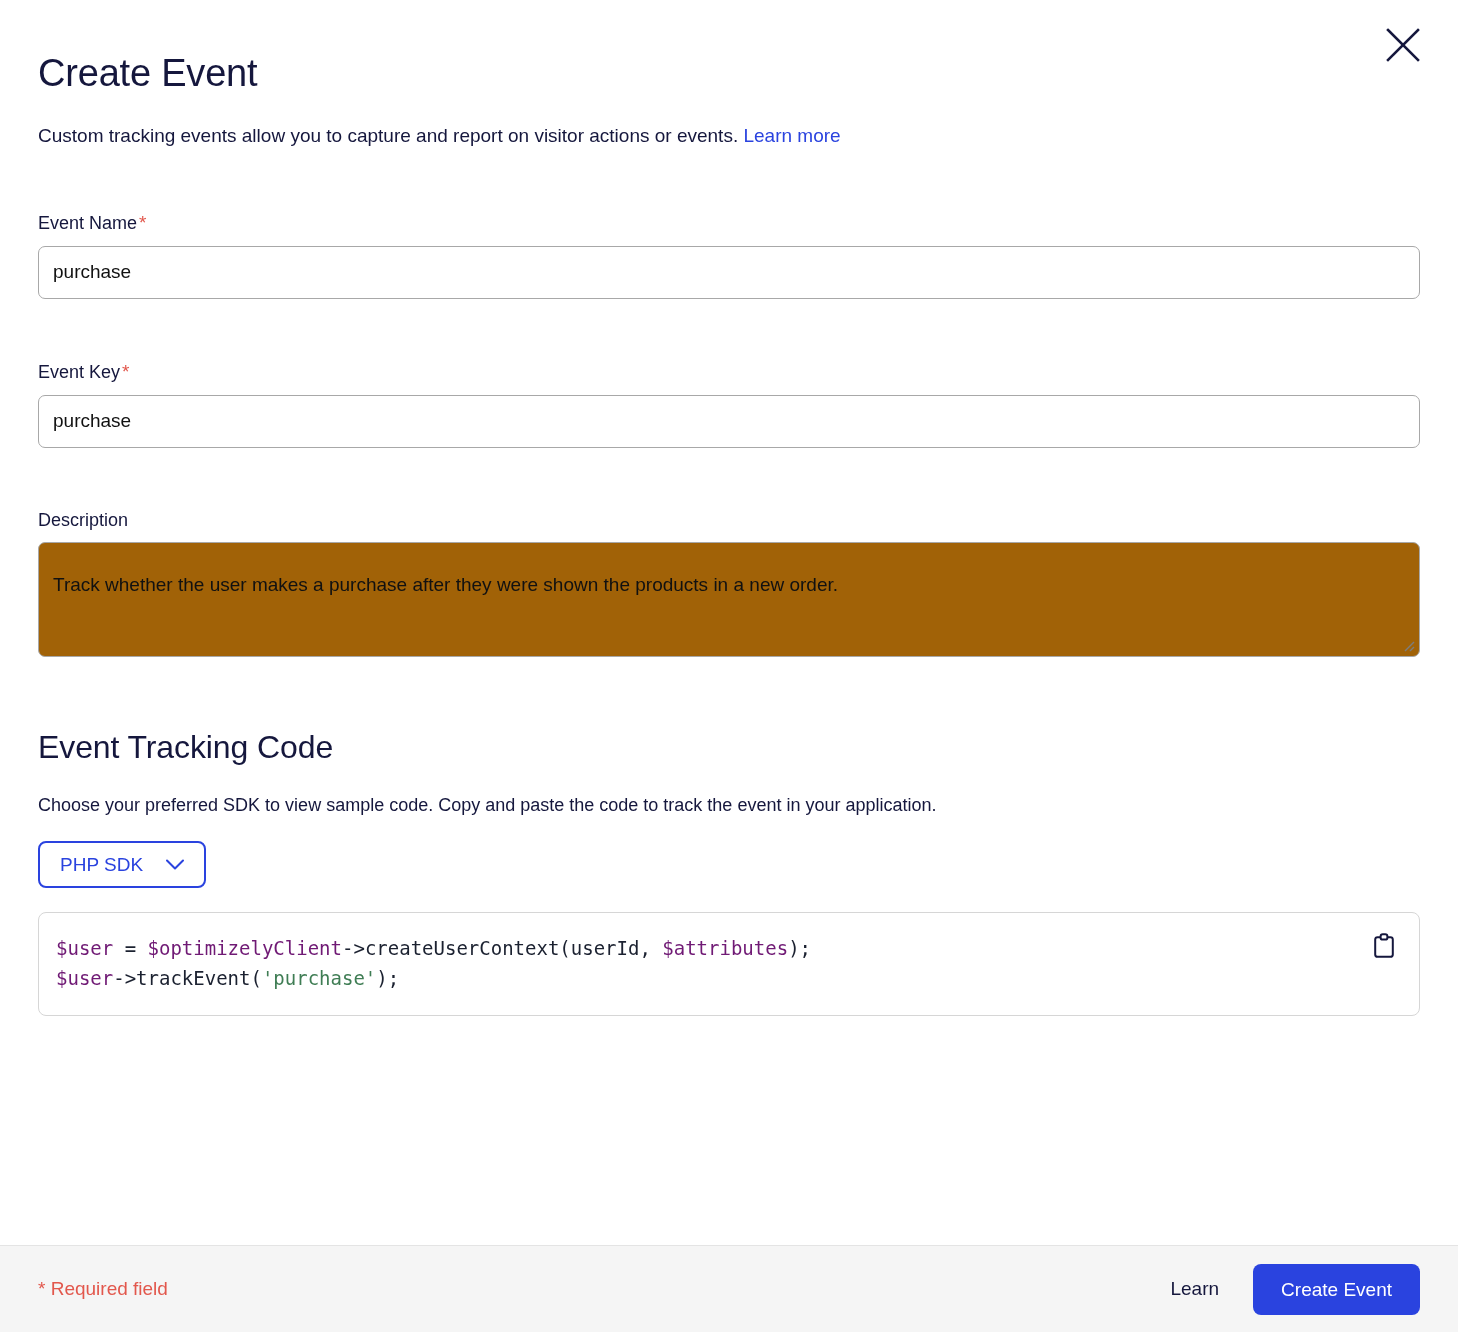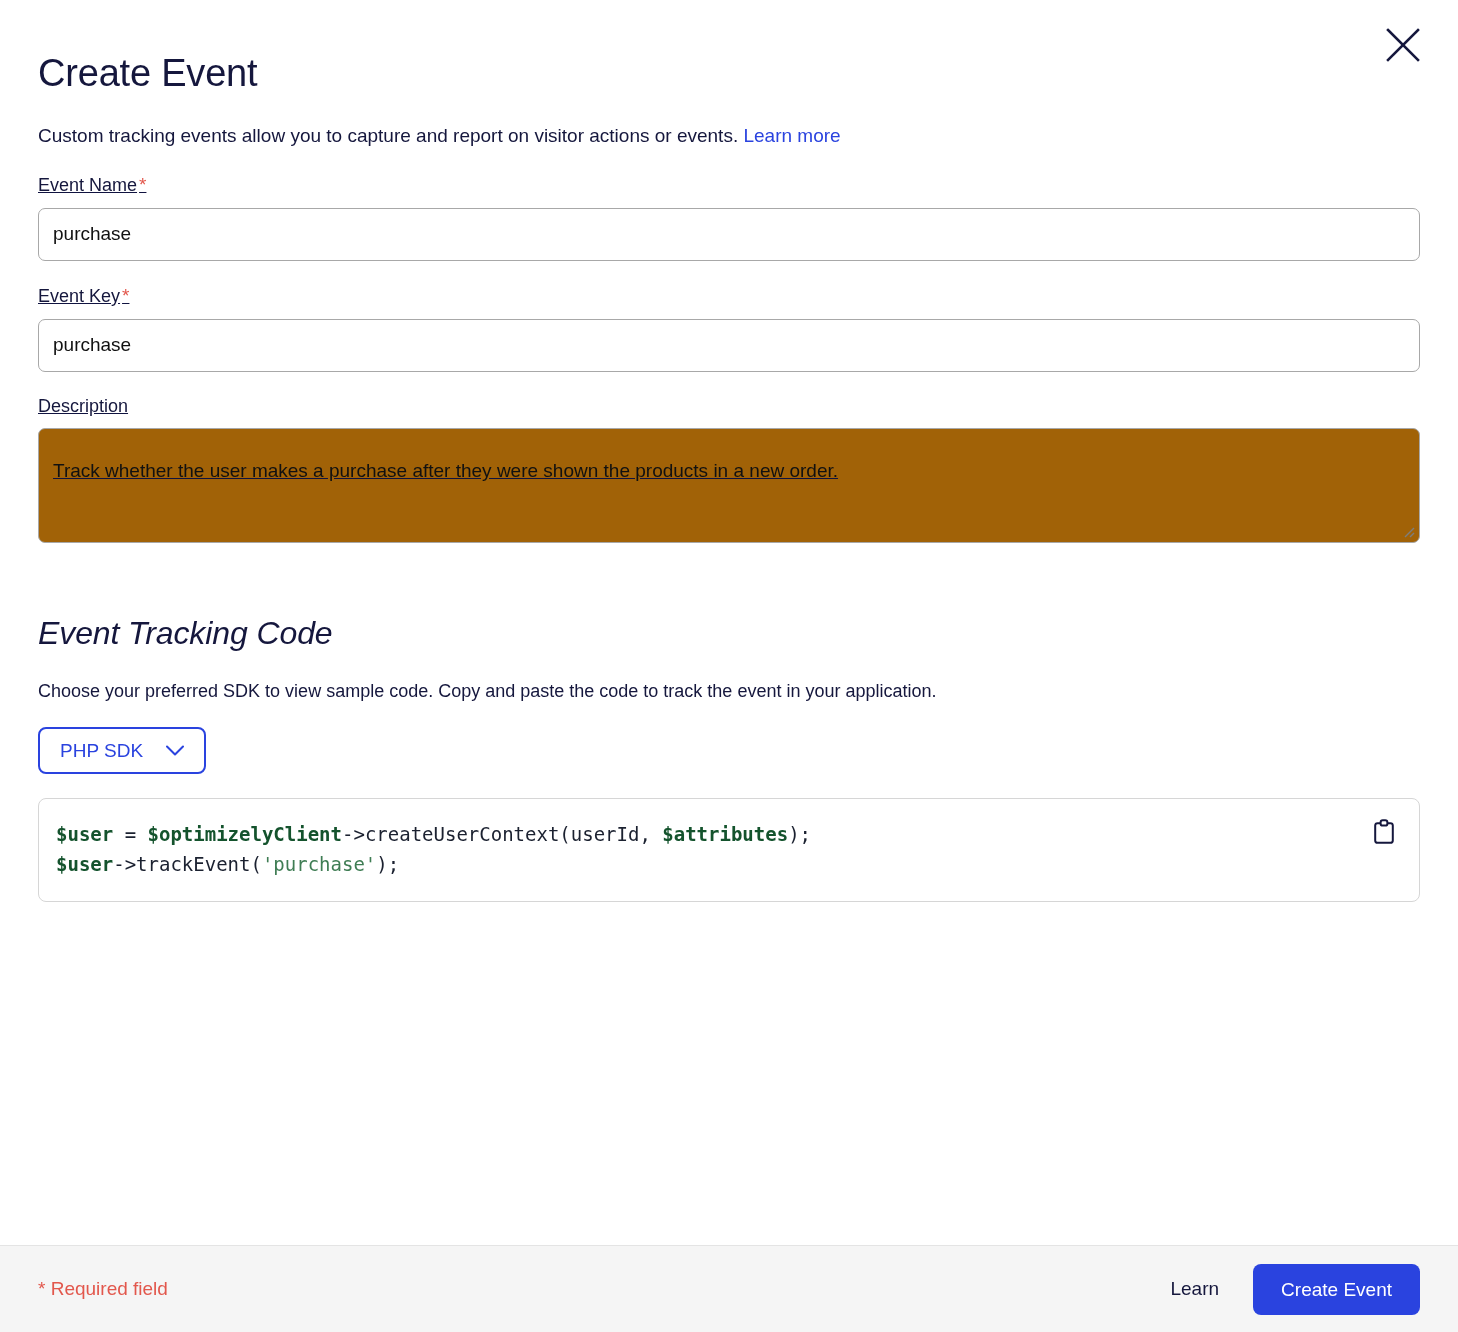--- a/index.html
+++ b/index.html
@@ -65,21 +65,21 @@
     margin: 26px 0 0 0;
     color: #15173d;
   }
   .link {
     color: #2a43df;
     text-decoration: none;
     cursor: pointer;
   }
 
   
-  .field { margin-top: 24px; text-decoration: underline; }
+  .field { margin-top: 62px; }
   .field-label {
     font-size: 18px;
     color: #15173d;
     display: block;
     margin-bottom: 11px;
     line-height: 1.2;
   }
   .req {
     color: #e2574c;
     font-size: 19px;
@@ -125,21 +125,20 @@
     pointer-events: none;
   }
 
   
   .section-title {
     font-size: 32px;
     font-weight: 400;
     color: #15173d;
     margin: 72px 0 16px 0;
     letter-spacing: -0.1px;
-    font-style: italic;
   }
   .section-desc {
     font-size: 18px;
     line-height: 1.5;
     color: #15173d;
     margin: 26px 0 0 0;
   }
 
   .sdk-select {
     margin-top: 22px;
@@ -166,21 +165,21 @@
     padding: 20px 22px 22px 17px;
     min-height: 98px;
   }
   .code-line {
     font-family: "DejaVu Sans Mono", monospace;
     font-size: 19px;
     line-height: 1.58;
     white-space: pre;
     color: #1b2130;
   }
-  .tok-var { color: #14532d; font-weight: bold; }
+  .tok-var { color: #701a75; }
   .tok-str { color: #3f7d54; }
   .tok-plain { color: #1b2130; }
 
   .copy-btn {
     position: absolute;
     top: 18px;
     right: 22px;
     background: none;
     border: none;
     padding: 0;

